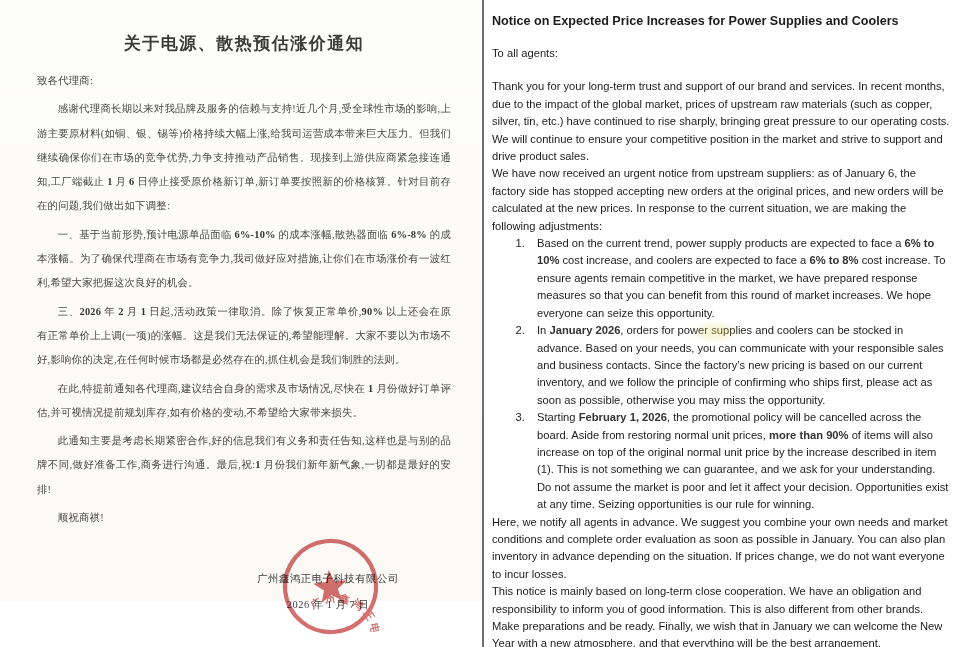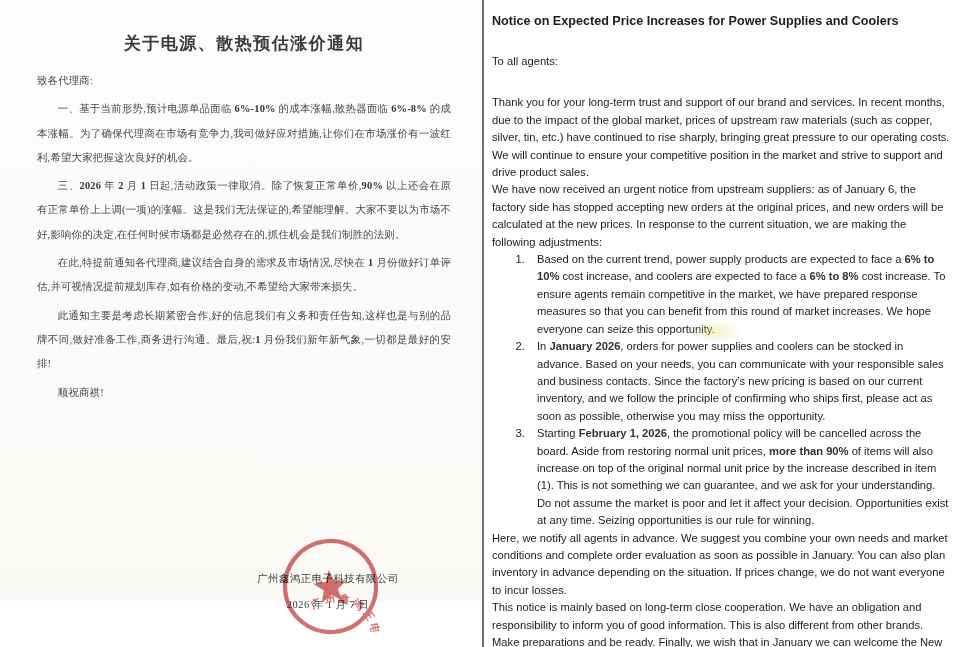--- a/index.html
+++ b/index.html
@@ -47,39 +47,40 @@
   .divider { width: 2px; height: 647px; background: #6f6f6f; flex: none; }
 
   
   .page-right {
     width: 480px; height: 647px; position: relative; background: #ffffff;
     padding: 11px 13px 0 8px; color: #1c1c1c;
     font-family: "Liberation Sans", sans-serif;
   }
   .en-heading { font-size: 12.6px; font-weight: bold; margin: 2px 0 0 0; line-height: 16px; }
   .en-body p { margin: 0; font-size: 11.2px; line-height: 17.4px; }
-  .en-body .gap-top { margin-top: 24px; }
+  .en-body .gap-top { margin-top: 16px; }
   .en-body ol { margin: 0; padding-left: 36px; }
   .en-body li { font-size: 11.2px; line-height: 17.4px; padding-left: 9px; }
   .smudge {
     position: absolute; left: 205px; top: 320px; width: 54px; height: 24px;
     background: radial-gradient(ellipse at center, rgba(233,221,120,0.45) 0%, rgba(233,221,120,0) 70%);
     filter: blur(1px); pointer-events: none;
   }
 </style>
 </head>
 <body>
 
 <div class="screen">
 
   <div class="page-left">
     <div class="zh-title">关于电源、散热预估涨价通知</div>
     <div class="zh-body">
       <p class="zh-salutation">致各代理商:</p>
       <div>
+          <p class="indent"><span>感谢代理商长期以来对我品牌及服务的信赖与支持!近几个月,受全球性市场的影响,上游主要原材料(如铜、银、锡等)价格持续大幅上涨,给我司运营成本带来巨大压力。但我们继续确保你们在市场的竞争优势,力争支持推动产品销售。现接到上游供应商紧急接连通知,工厂端截止 </span><span class="b">1</span><span> 月 </span><span class="b">6</span><span> 日停止接受原价格新订单,新订单要按照新的价格核算。针对目前存在的问题,我们做出如下调整:</span></p>
           <p class="indent"><span>一、基于当前形势,预计电源单品面临 </span><span class="b">6%-10%</span><span> 的成本涨幅,散热器面临 </span><span class="b">6%-8%</span><span> 的成本涨幅。为了确保代理商在市场有竞争力,我司做好应对措施,让你们在市场涨价有一波红利,希望大家把握这次良好的机会。</span></p>
           <p class="indent"><span>三、</span><span class="b">2026</span><span> 年 </span><span class="b">2</span><span> 月 </span><span class="b">1</span><span> 日起,活动政策一律取消。除了恢复正常单价,</span><span class="b">90%</span><span> 以上还会在原有正常单价上上调(一项)的涨幅。这是我们无法保证的,希望能理解。大家不要以为市场不好,影响你的决定,在任何时候市场都是必然存在的,抓住机会是我们制胜的法则。</span></p>
           <p class="indent"><span>在此,特提前通知各代理商,建议结合自身的需求及市场情况,尽快在 </span><span class="b">1</span><span> 月份做好订单评估,并可视情况提前规划库存,如有价格的变动,不希望给大家带来损失。</span></p>
           <p class="indent"><span>此通知主要是考虑长期紧密合作,好的信息我们有义务和责任告知,这样也是与别的品牌不同,做好准备工作,商务进行沟通。最后,祝:</span><span class="b">1</span><span> 月份我们新年新气象,一切都是最好的安排!</span></p>
         </div>
       <p class="zh-closing">顺祝商祺!</p>
     </div>
 
     <div class="zh-signature">
       <div>广州鑫鸿正电子科技有限公司</div>

